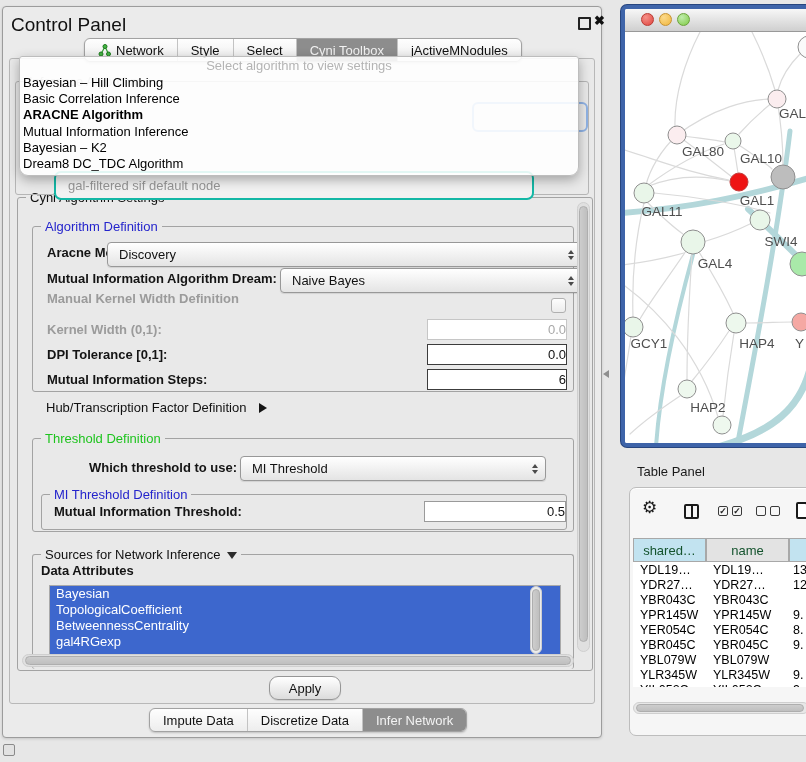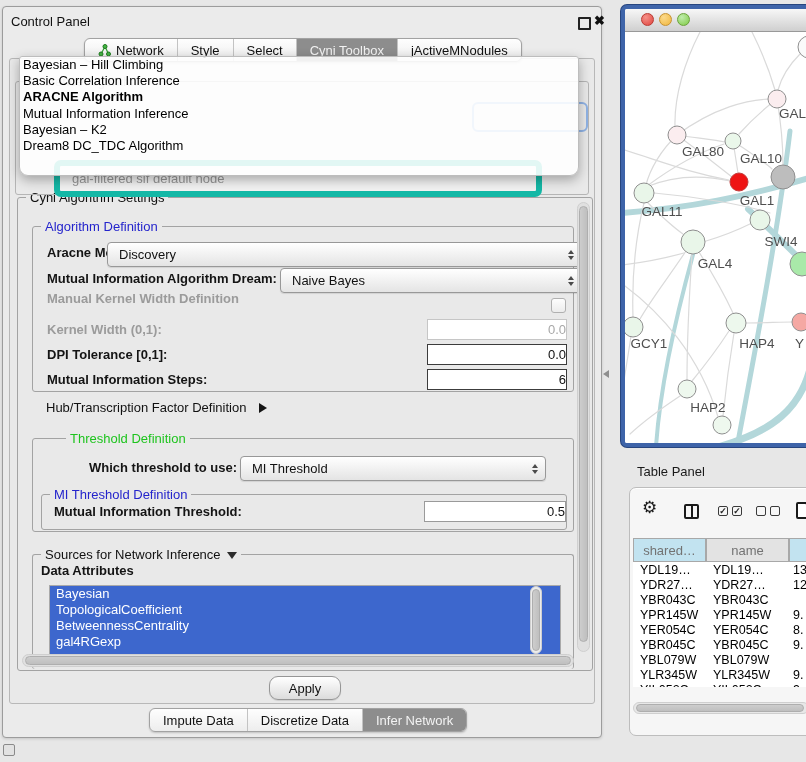--- a/index.html
+++ b/index.html
@@ -2,56 +2,56 @@
 <html><head>
 <meta charset="utf-8">
 <style>
   html,body{margin:0;padding:0;}
   body{position:relative;width:806px;height:762px;background:#e7e7e7;
        font-family:"Liberation Sans",sans-serif;overflow:hidden;color:#111;}
   .abs{position:absolute;}
   
   #control-panel{left:2px;top:6px;width:598px;height:730px;background:#ebebeb;
     border:1px solid #9c9c9c;border-radius:4px;box-shadow:0 1px 3px rgba(0,0,0,.15);}
-  .cp-title{left:8px;top:7px;font-size:13px;color:#111;}
+  .cp-title{left:8px;top:7px;font-size:19px;color:#111;}
   #float-btn{left:575px;top:10px;width:9px;height:9px;border:2px solid #222;border-radius:1px;}
   #close-btn{left:591px;top:6px;font-size:13px;font-weight:bold;color:#111;}
   
   .tabgrp{display:flex;height:22px;border:1px solid #a2a2a2;border-radius:6px;overflow:hidden;
     background:linear-gradient(#fefefe,#ededed);font-size:13px;box-shadow:0 1px 2px rgba(0,0,0,.18);}
   .tabseg{display:flex;align-items:center;justify-content:center;padding:0 13px;
     border-right:1px solid #c3c3c3;white-space:nowrap;color:#111;}
   .tabseg:last-child{border-right:none;}
   .tabseg.sel{background:#8d8d8d;color:#f3f3f3;}
   #top-tabs{left:81px;top:31px;z-index:5;}
   #bottom-tabs{left:146px;top:701px;z-index:5;}
   
   #content-panel{left:6px;top:51px;width:584px;height:644px;background:#e9e9e9;
     border:1px solid #b8b8b8;border-radius:3px;}
   
   #hidden-group{left:12px;top:74px;width:572px;height:112px;border:1px solid #b5b5b5;
     border-radius:3px;z-index:1;}
   #hidden-group .hg-title{position:absolute;left:10px;top:-8px;background:#e9e9e9;padding:0 3px;
     font-size:13px;color:#a8a8a8;}
-  #hidden-combo{position:absolute;left:38px;top:78px;width:464px;height:25px;border:6px solid #14b8a6;
+  #hidden-combo{position:absolute;left:38px;top:89px;width:464px;height:25px;border:2px solid #14b8a6;
     border-radius:7px;font-size:13px;color:#969696;display:flex;align-items:center;padding-left:12px;background:#f2f2f2;}
   #hidden-focus{position:absolute;left:456px;top:20px;width:112px;height:26px;border:2px solid #8fb2e4;
     border-radius:6px;}
   
   #algo-popup{left:16px;top:49px;width:558px;height:118px;background:rgba(255,255,255,.88);
     border:1px solid #bdbdbd;border-radius:3px 3px 9px 9px;box-shadow:0 4px 12px rgba(0,0,0,.3);z-index:40;}
   .dd-ph{text-align:center;color:#b4b4b4;font-size:13px;height:18px;line-height:18px;}
   .dd-item{font-size:13px;line-height:16.2px;padding-left:3px;white-space:nowrap;color:#000;}
   .dd-item.sel{font-weight:bold;}
   
   .grp{position:absolute;border:1px solid #a3a3a3;border-radius:3px;}
   .gt{position:absolute;top:-8px;left:8px;background:#e9e9e9;padding:0 4px;font-size:13px;
     line-height:15px;white-space:nowrap;}
   .gt.blue{color:#2424cc;}
-  .gt.green{color:#1ec41e;margin-left:25px;}
+  .gt.green{color:#1ec41e;}
   
   .flabel{position:absolute;font-size:13px;font-weight:bold;white-space:nowrap;color:#141414;}
   .flabel.dis{color:#9b9b9b;}
   .combo{position:absolute;background:linear-gradient(#ffffff,#e4e4e4);border:1px solid #989898;
     border-radius:4px;font-size:13px;display:flex;align-items:center;padding-left:11px;
     box-shadow:0 1px 1px rgba(0,0,0,.1);}
   .arrows{position:absolute;right:7px;top:50%;transform:translateY(-50%);display:flex;
     flex-direction:column;gap:2px;}
   .tri-up{width:0;height:0;border-left:3.5px solid transparent;border-right:3.5px solid transparent;
     border-bottom:4.5px solid #4a4a4a;}
@@ -102,21 +102,21 @@
     border:1px solid #bdbdbd;border-radius:7px;box-shadow:inset 0 1px 0 #fff;}
   .gear{position:absolute;font-size:17px;color:#1a1a1a;line-height:17px;}
   #col-icon{position:absolute;left:54px;top:16px;width:15px;height:15px;border:2px solid #1a1a1a;
     border-radius:2px;box-sizing:border-box;}
   #col-icon::after{content:"";position:absolute;left:4.5px;top:0;width:2px;height:11px;background:#1a1a1a;}
   .mini-cb{position:absolute;width:10px;height:10px;border:1.4px solid #3a3a3a;border-radius:2px;
     box-sizing:border-box;font-size:9px;line-height:8px;text-align:center;color:#222;font-weight:bold;}
   #doc-icon{position:absolute;left:166px;top:14px;width:13px;height:17px;border:2px solid #1a1a1a;
     border-radius:2px 4px 2px 2px;box-sizing:border-box;background:#fff;}
   .thead-cell{position:absolute;height:24px;box-sizing:border-box;border:1px solid #a8a8a8;
-    display:flex;align-items:center;justify-content:center;font-size:13px;color:#737373;}
+    display:flex;align-items:center;justify-content:center;font-size:13px;color:#14532d;}
   #trows{position:absolute;left:3px;top:74px;width:180px;height:125px;overflow:hidden;background:#fff;}
   .trow{display:flex;height:15px;align-items:center;}
   .tcell{font-size:12.5px;white-space:nowrap;overflow:hidden;box-sizing:border-box;color:#000;}
   .tc0{width:73px;padding-left:7px;}
   .tc1{width:83px;padding-left:7px;}
   .tc2{width:24px;padding-left:4px;}
 </style>
 </head>
 <body>
 
@@ -154,20 +154,21 @@
 
   <div class="abs" id="hidden-group">
     <span class="hg-title">Inference Algorithm</span>
     <div id="hidden-focus"></div>
     <div id="hidden-combo">
       <span>gal-filtered sif default node</span>
     </div>
   </div>
 
   <div class="abs" id="algo-popup">
+    <div class="dd-ph">Select algorithm to view settings</div>
     <div>
         <div class="dd-item">Bayesian – Hill Climbing</div>
         <div class="dd-item">Basic Correlation Inference</div>
         <div class="dd-item sel">ARACNE Algorithm</div>
         <div class="dd-item">Mutual Information Inference</div>
         <div class="dd-item">Bayesian – K2</div>
         <div class="dd-item">Dream8 DC_TDC Algorithm</div>
       </div>
   </div>
 

